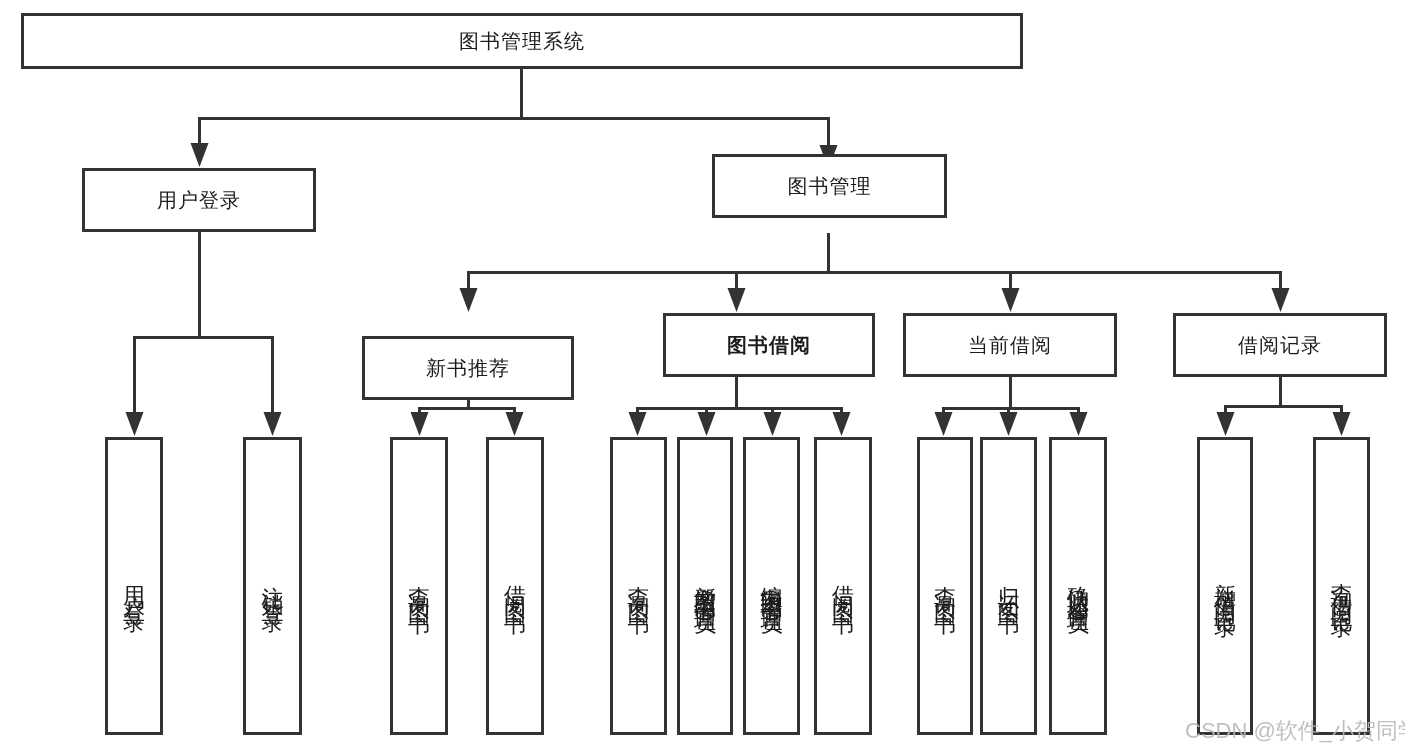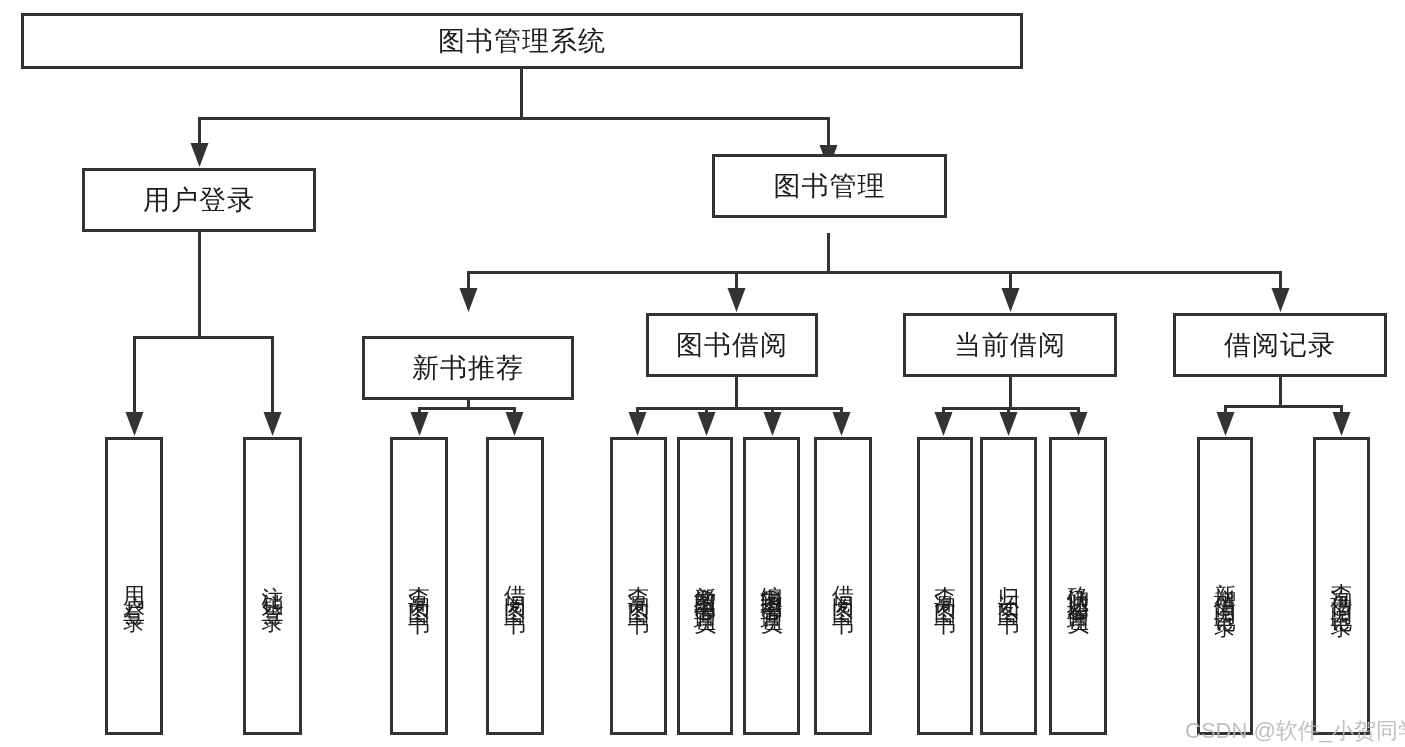--- a/index.html
+++ b/index.html
@@ -22,21 +22,21 @@
     position: absolute;
     box-sizing: border-box;
     border: 3px solid #333333;
     background: #ffffff;
     color: #1c1c1c;
     display: flex;
     align-items: center;
     justify-content: center;
     text-align: center;
   }
-  .node.h { font-size: 27px; letter-spacing: 1px; }
+  .node.h { font-size: 20px; letter-spacing: 1px; }
   .node.v {
     writing-mode: vertical-rl;
     text-orientation: upright;
     font-size: 22px;
     letter-spacing: 9px;
     line-height: 1;
   }
   .node.v.mid   { letter-spacing: 7px; }
   .node.v.tight { letter-spacing: 4px; }
   #watermark {
@@ -103,21 +103,21 @@
     <polygon points="1216.5,412 1234.5,412 1225.5,436"></polygon>
     <polygon points="1332.5,412 1350.5,412 1341.5,436"></polygon>
   </svg>
 
   <div class="node h" style="left:21px; top:13px; width:1002px; height:56px;">图书管理系统</div>
 
   <div class="node h" style="left:82px; top:168px; width:234px; height:64px;">用户登录</div>
   <div class="node h" style="left:712px; top:154px; width:235px; height:64px;">图书管理</div>
 
   <div class="node h" style="left:362px; top:313px; width:212px; height:64px;margin-top:23px;">新书推荐</div>
-  <div class="node h" style="left:646px; top:313px; width:172px; height:64px;">图书借阅</div>
+  <div class="node h" style="left:663px; top:313px; width:212px; height:64px;font-weight:bold;">图书借阅</div>
   <div class="node h" style="left:903px; top:313px; width:214px; height:64px;">当前借阅</div>
   <div class="node h" style="left:1173px; top:313px; width:214px; height:64px;text-align:right;">借阅记录</div>
 
   <div class="node v" style="left:105px; top:437px; width:58px; height:298px;">用户登录</div>
   <div class="node v" style="left:243px; top:437px; width:59px; height:298px;">注销登录</div>
 
   <div class="node v" style="left:390px; top:437px; width:58px; height:298px;">查询图书</div>
   <div class="node v" style="left:486px; top:437px; width:58px; height:298px;">借阅图书</div>
 
   <div class="node v" style="left:610px; top:437px; width:57px; height:298px;">查询图书</div>

